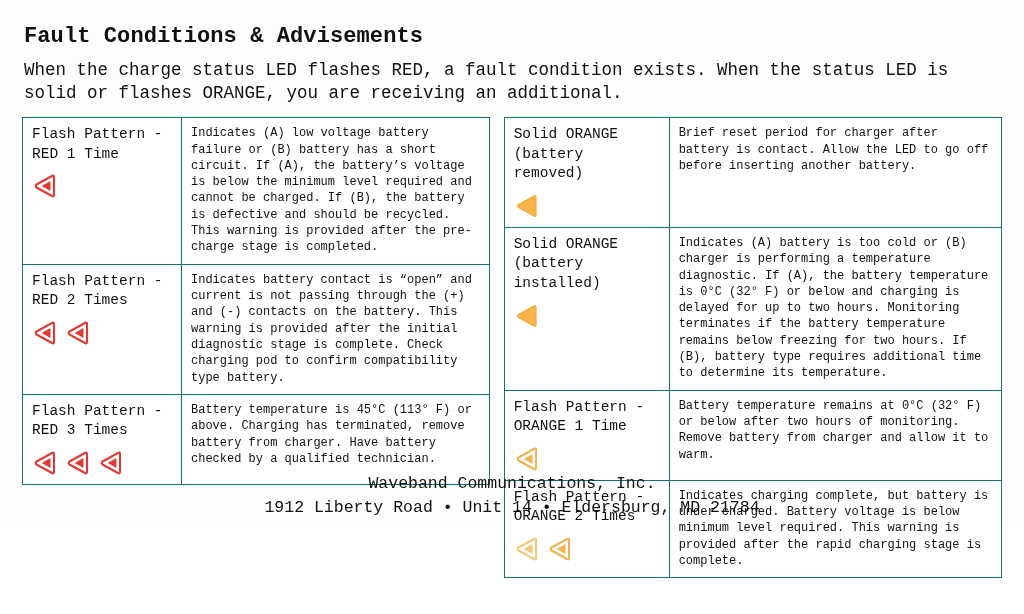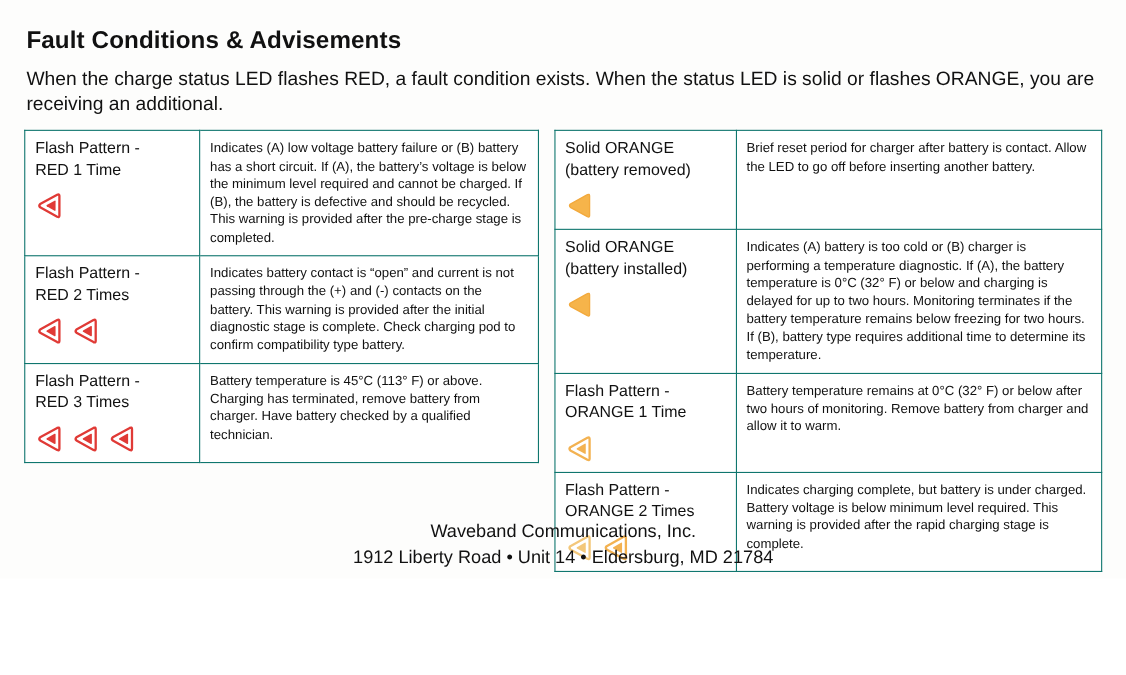--- a/index.html
+++ b/index.html
@@ -14,20 +14,21 @@
     color: #1a1a1a;
     overflow: hidden;
   }
   .page {
     position: relative;
     width: 1024px;
     height: 526px;
     box-sizing: border-box;
     padding: 20px 22px 0 22px;
     background: #fdfdfc;
+    font-family: Liberation Mono, monospace;
   }
   .title {
     font-size: 22px;
     font-weight: bold;
     letter-spacing: 0.1px;
     margin: 4px 0 10px 2px;
     color: #111;
   }
   .intro {
     font-size: 17.5px;

